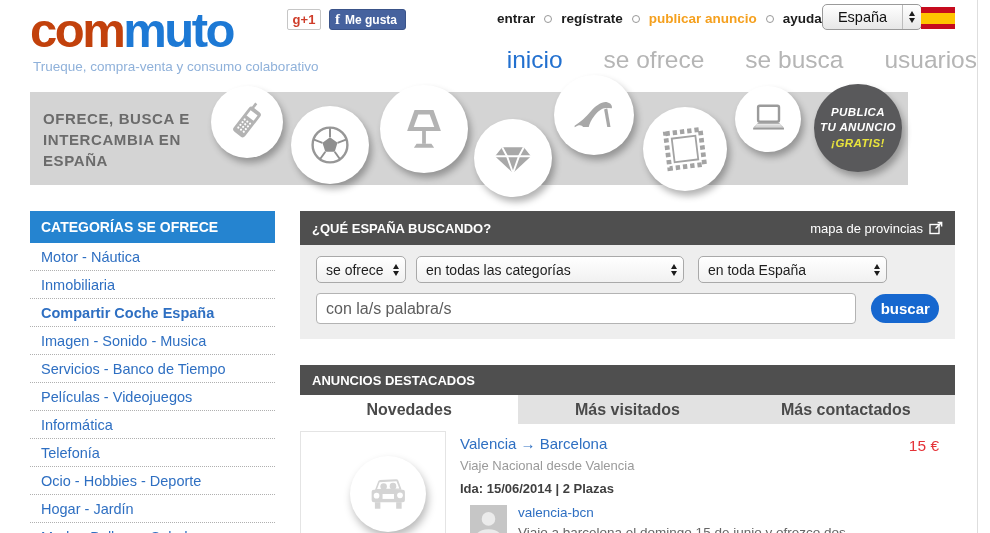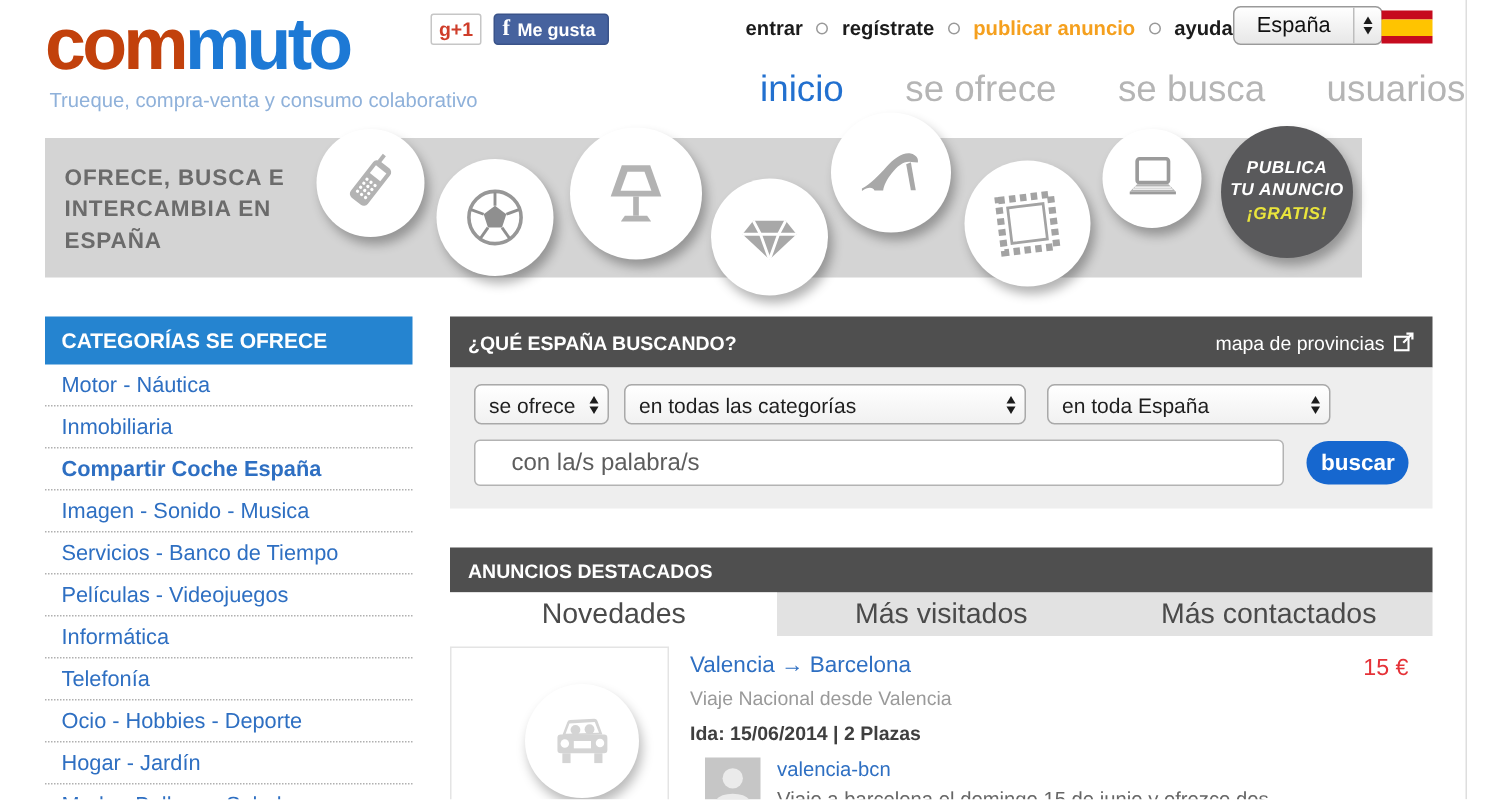--- a/index.html
+++ b/index.html
@@ -80,33 +80,33 @@
   .map-link { display:flex; align-items:center; gap:6px; cursor:pointer; }
   .search-body { background:#eeeeee; padding:11px 16px 15px; }
   .select-row { display:flex; }
   .fakeselect { height:27px; background:linear-gradient(#ffffff,#f1f1f1); border:1px solid #a9a9a9; border-radius:5px;
                 display:flex; align-items:center; font-size:14px; color:#1e1e1e; padding-left:9px; cursor:pointer; }
   #sel-type { width:90px; }
   #sel-cat  { width:268px; margin-left:10px; }
   #sel-loc  { width:189px; margin-left:14px; }
   .fakeselect .slbl { flex:1; white-space:nowrap; overflow:hidden; }
   .input-row { display:flex; margin-top:10px; align-items:center; }
-  .keyword-input { width:544px; height:31px; border:1px solid #b3b3b3; border-radius:4px; padding:0 24px;
+  .keyword-input { width:544px; height:31px; border:1px solid #b3b3b3; border-radius:4px; padding:0 9px;
                    font-size:16px; color:#404040; background:#fff; outline:none;
                    font-family:"Liberation Sans","DejaVu Sans",sans-serif; }
   .keyword-input::placeholder { color:#5d5d5d; opacity:1; }
   .buscar { margin-left:15px; width:68px; height:29px; background:#1667cf; border:none; border-radius:15px;
             color:#fff; font-weight:bold; font-size:15px; cursor:pointer;
             font-family:"Liberation Sans","DejaVu Sans",sans-serif; }
 
   
   .featured { position:absolute; left:300px; top:365px; width:655px; }
   .featured .panel-header { height:30px; }
   .tabs { display:flex; height:29px; background:#e2e2e2; }
-  .tab { flex:1; display:flex; align-items:center; justify-content:center; font-size:19px; color:#4a4a4a; cursor:pointer; }
+  .tab { flex:1; display:flex; align-items:center; justify-content:center; font-size:16px; color:#4a4a4a; cursor:pointer;font-weight:bold; }
   .tab.active { background:#fff; }
   .listing { position:relative; background:#fff; height:120px; }
   .thumb-box { position:absolute; left:0; top:7px; width:146px; height:112px; border:1px solid #e4e4e4;
                background:#fff; }
   .listing-thumb { position:absolute; left:50px; top:32px; width:76px; height:76px; border-radius:50%;
                    background:#fff; box-shadow:2px 5px 8px rgba(0,0,0,0.28);
                    display:flex; align-items:center; justify-content:center; cursor:pointer; }
   .listing-body { position:absolute; left:160px; top:11px; width:440px; }
   .listing-title { font-size:15px; color:#2e6fc2; cursor:pointer; }
   .listing-sub { font-size:13px; color:#9a9a9a; margin-top:6px; }

